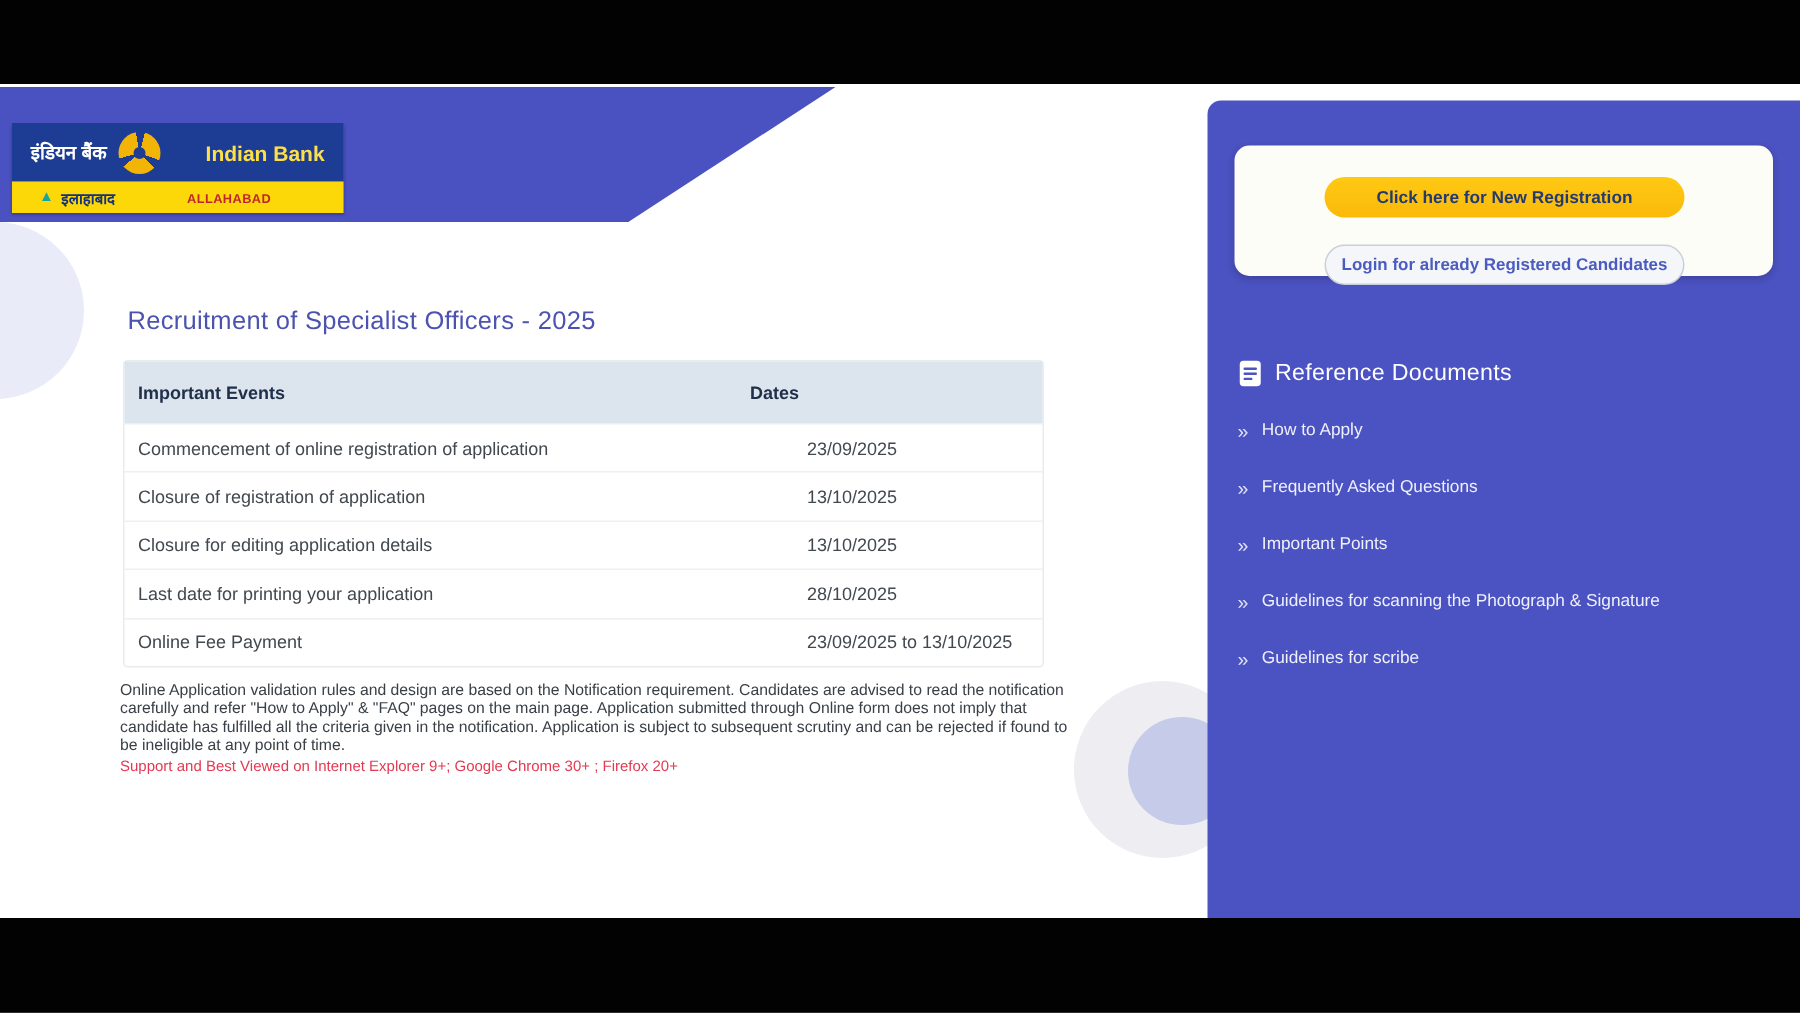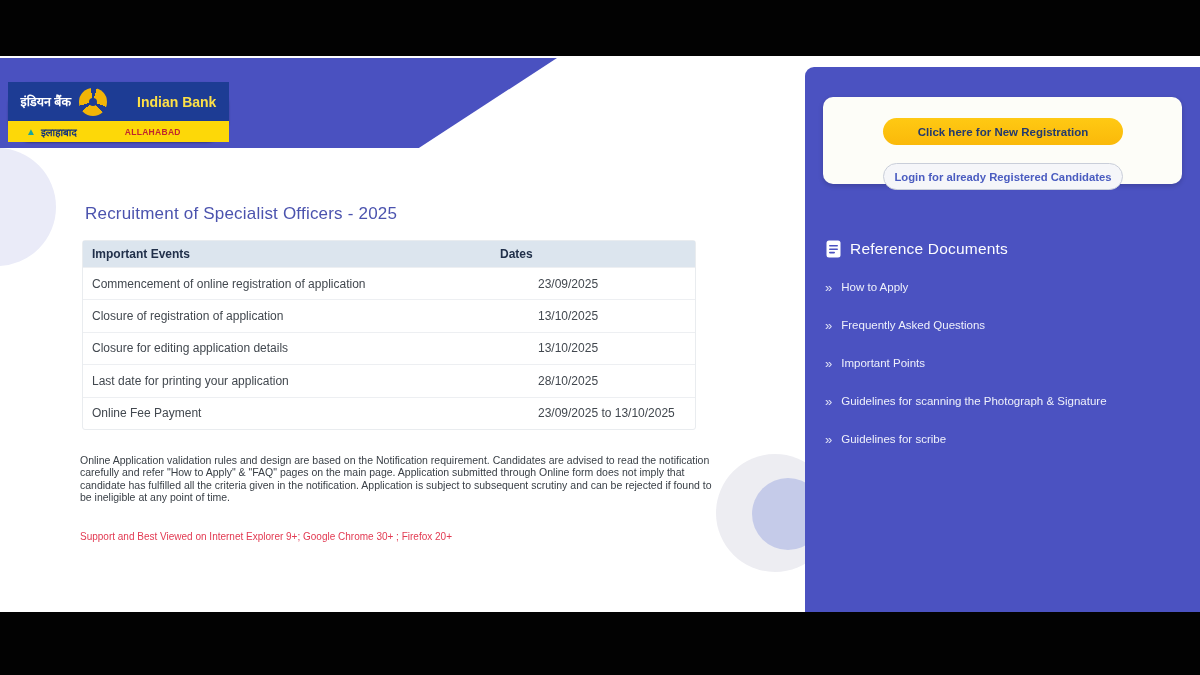--- a/index.html
+++ b/index.html
@@ -25,21 +25,21 @@
     position:absolute; left:752px; top:422px; width:72px; height:72px;
     border-radius:50%; background:#c5cbe9;
   }
   
   .header-band {
     position:absolute; left:0; top:2px; width:557px; height:90px;
     background:#4a51c0;
     clip-path:polygon(0 0, 100% 0, 75.2% 100%, 0 100%);
   }
   
-  .logo-block { position:absolute; left:8px; top:26px; width:221px; box-shadow:0 1px 2px rgba(0,0,0,.3);border-radius:23px; }
+  .logo-block { position:absolute; left:8px; top:26px; width:221px; box-shadow:0 1px 2px rgba(0,0,0,.3); }
   .logo-top {
     height:39px; background:#1d3c94; display:flex; align-items:center;
     justify-content:center; gap:8px; padding:0 6px;
   }
   .logo-hindi { color:#ffffff; font-size:12.5px; font-weight:bold; white-space:nowrap; }
   .logo-english { color:#fde047; font-size:14px; font-weight:bold; white-space:nowrap;margin-left:22px; }
   .logo-mark {
     width:28px; height:28px; border-radius:50%; flex:0 0 auto;
     background:conic-gradient(from 15deg, #f2b407 0 95deg, #1d3c94 95deg 120deg,
       #f2b407 120deg 215deg, #1d3c94 215deg 240deg, #f2b407 240deg 335deg, #1d3c94 335deg 360deg);
@@ -59,35 +59,35 @@
   .page-title {
     position:absolute; left:85px; top:148px; font-size:17px; font-weight:500;
     color:#4b53ae; letter-spacing:.2px;
   }
   .events-table {
     position:absolute; left:82px; top:184px; width:614px;
     border:1px solid #e9ecef; border-radius:3px; background:#fff;
   }
   .thead {
     display:grid; grid-template-columns:408px 1fr; background:#dce5ee;
-    height:26px; align-items:center;
+    height:41px; align-items:center;
   }
   .th { font-size:12px; font-weight:bold; color:#21304a; padding-left:9px; }
   .trow {
     display:grid; grid-template-columns:408px 1fr; height:32.4px;
     align-items:center; border-top:1px solid #edeff2;gap:38px;
   }
   .trow:first-of-type { border-top:none; }
   .td { font-size:12px; color:#42484f; padding-left:9px; }
   .disclaimer {
     position:absolute; left:80px; top:398px; width:636px;
     font-size:10.5px; line-height:1.18; color:#3a4047;
   }
   .support-note {
-    position:absolute; left:80px; top:475px; font-size:10px; color:#e23a52;
+    position:absolute; left:80px; top:450px; font-size:10px; color:#e23a52;
   }
   
   .sidebar {
     position:absolute; left:805px; top:11px; width:395px; height:545px;
     background:#4b52c1; border-top-left-radius:9px;
   }
   .reg-card {
     position:absolute; left:18px; top:30px; width:359px; height:87px;
     background:#fdfdf8; border-radius:10px; box-shadow:0 2px 5px rgba(0,0,0,.18);
   }

